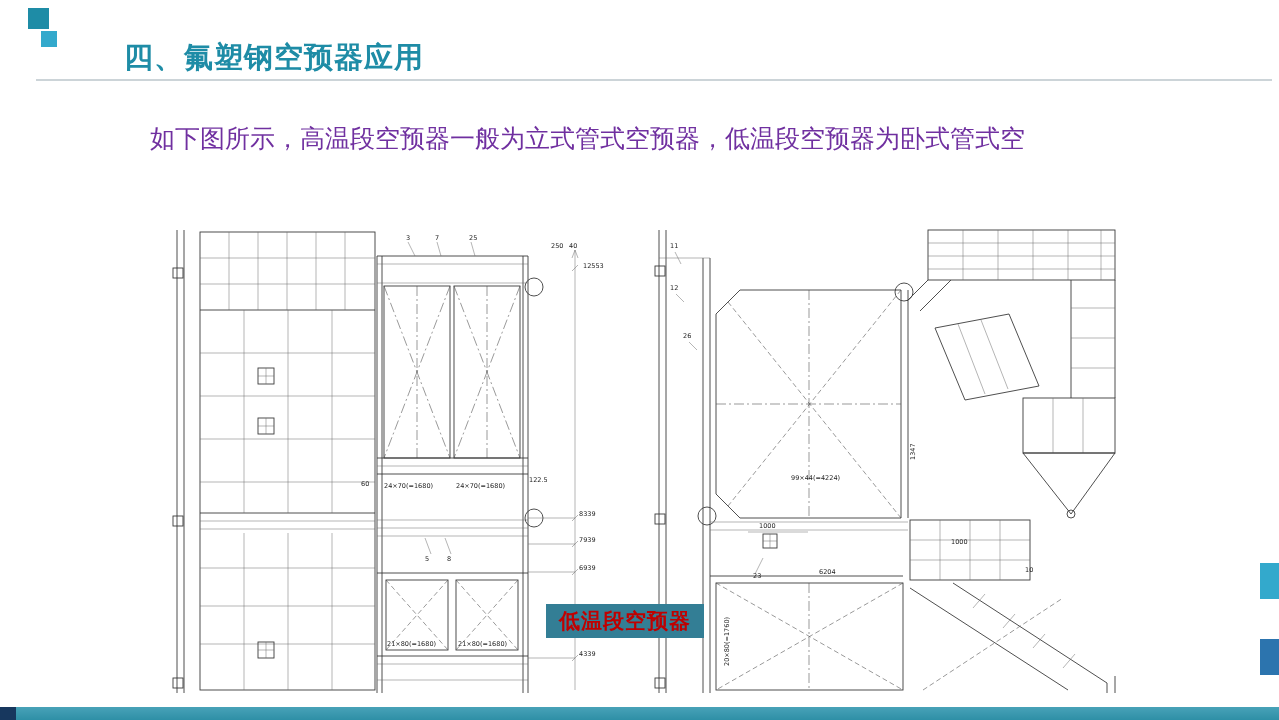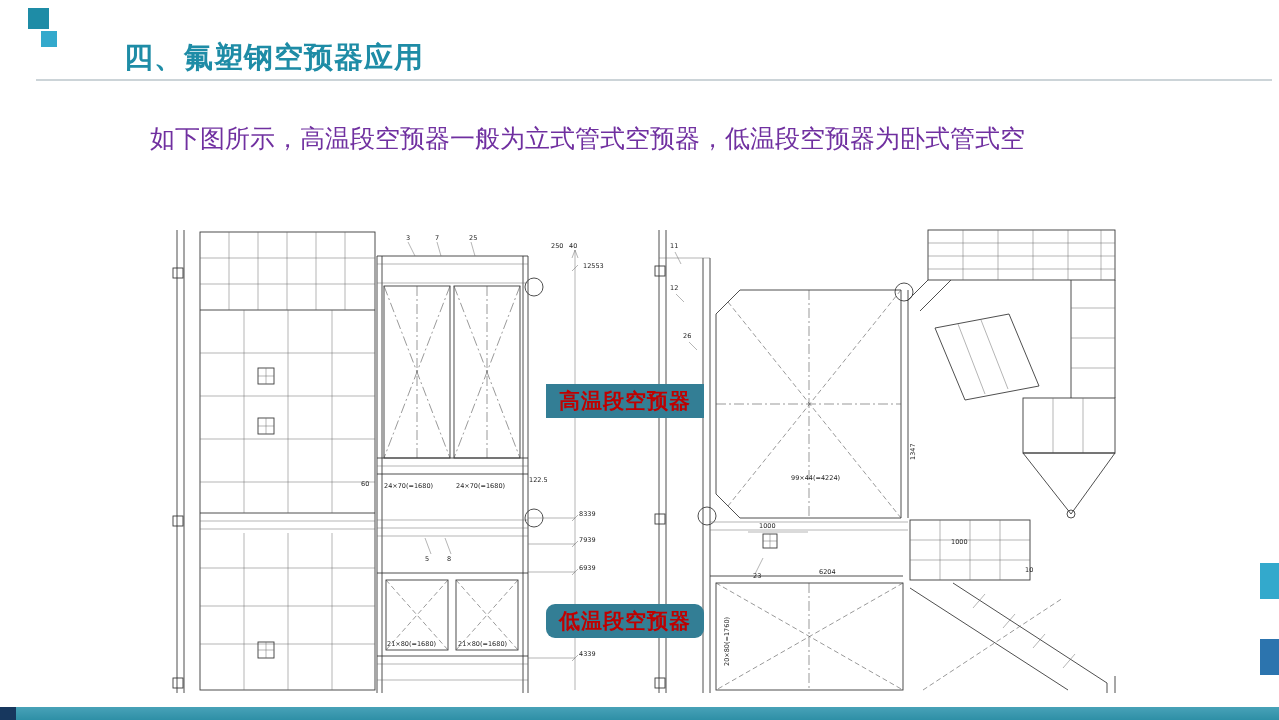--- a/index.html
+++ b/index.html
@@ -50,21 +50,21 @@
 
   .tag {
     position:absolute;
     background:var(--label-bg,#337E95);
     color:var(--label-red,#C00000);
     font-size:21px; font-weight:bold; letter-spacing:1px;
     padding:3px 13px;
     white-space:nowrap;
   }
   .tag-high { left:383px; top:156px; }
-  .tag-low  { left:383px; top:376px;border-radius:9px; }
+  .tag-low  { left:383px; top:376px; }
 
   
   .footer-bar {
     position:absolute; left:0; bottom:0; width:1279px; height:13px;
     background:linear-gradient(to bottom,#48a2b8,var(--footer-teal,#2E8FA6));
   }
   .footer-corner {
     position:absolute; left:0; bottom:0; width:16px; height:13px;
     background:var(--accent-dark,#17375E);
   }
@@ -293,20 +293,19 @@
         <text x="752" y="232" transform="rotate(-90 752 232)" class="anno">1347</text>
         <text x="590" y="350" class="anno">23</text>
         <text x="656" y="346" class="anno">6204</text>
         <text x="596" y="300" class="anno">1000</text>
         <text x="788" y="316" class="anno">1000</text>
         <text x="566" y="438" transform="rotate(-90 566 438)" class="anno">20×80(=1760)</text>
         <text x="862" y="344" class="anno">10</text>
       </g>
   </svg>
 
-  <div class="tag tag-high">高温段空预器</div>
   <div class="tag tag-low">低温段空预器</div>
 </div>
 
 <div class="footer-bar"></div>
 <div class="footer-corner"></div>
 <div class="edge-sq-top"></div>
 <div class="edge-sq-bottom"></div>
 
 </body></html>

